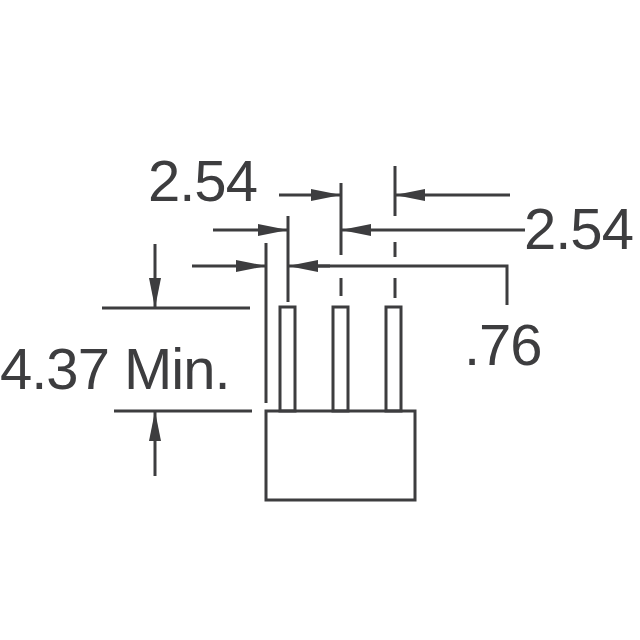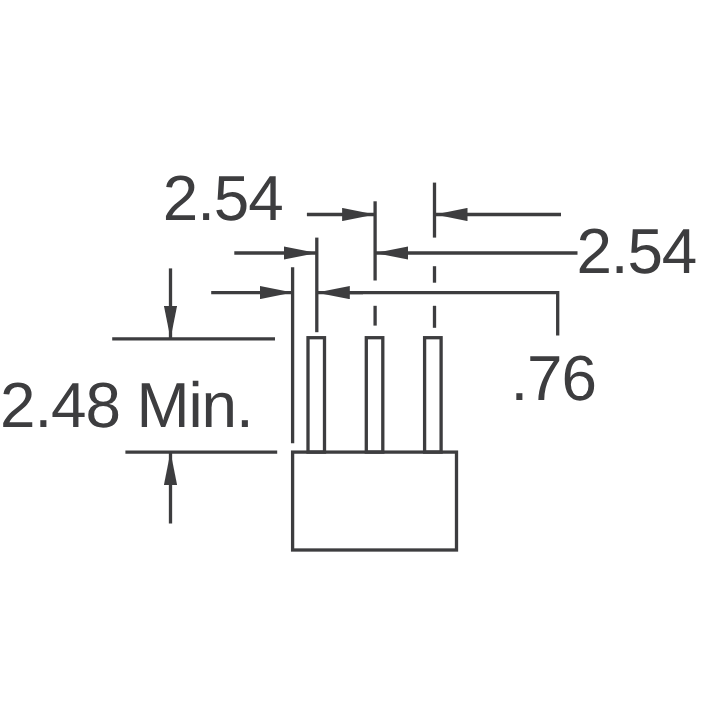--- a/index.html
+++ b/index.html
@@ -46,14 +46,14 @@
       <line x1="102" y1="308" x2="250" y2="308"></line>
       <line x1="114" y1="411" x2="252" y2="411"></line>
       <line x1="155" y1="244" x2="155" y2="308" marker-end="url(#arr)"></line>
       <line x1="155" y1="476" x2="155" y2="411" marker-end="url(#arr)"></line>
     </g>
   </svg>
 
   <span class="lbl" style="left:148px; top:152px; font-size:58px;">2.54</span>
   <span class="lbl" style="left:524px; top:200px; font-size:58px;">2.54</span>
   <span class="lbl" style="left:464px; top:316px; font-size:58px;text-align:center;">.76</span>
-  <span class="lbl" style="left:0px; top:340px; font-size:58px;">2.48 Min.</span>
+  <span class="lbl" style="left:0px; top:340px; font-size:58px;">4.37 Min.</span>
 </div>
 
 </body></html>

